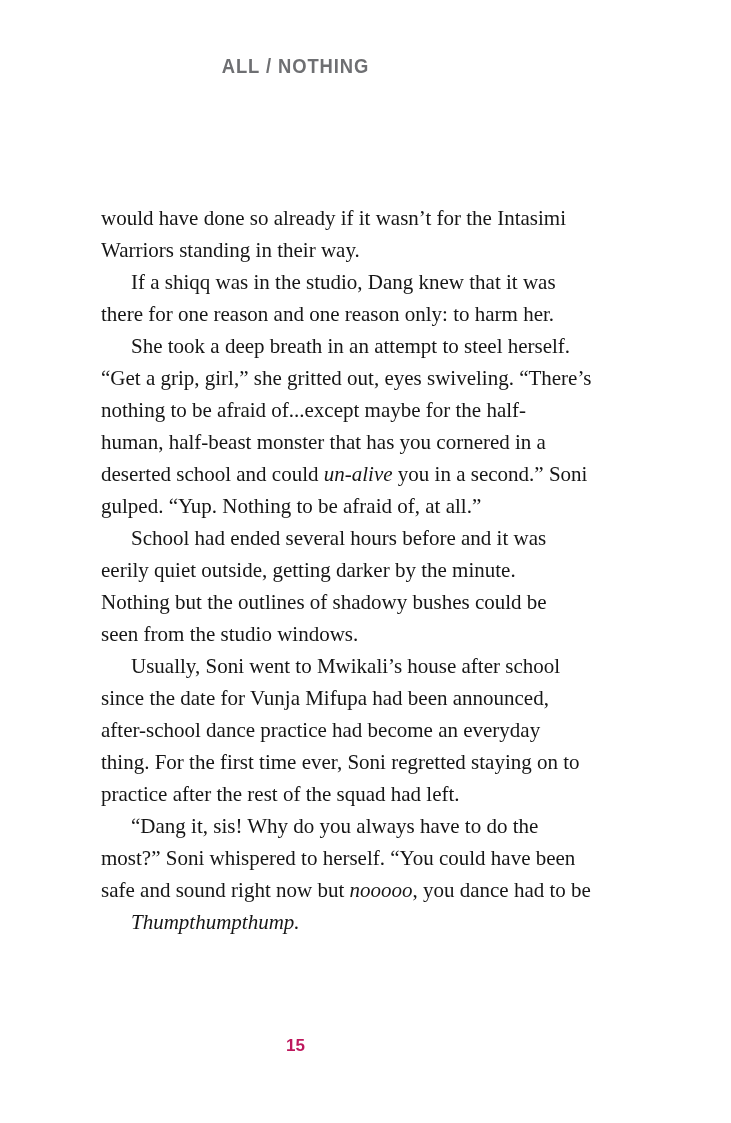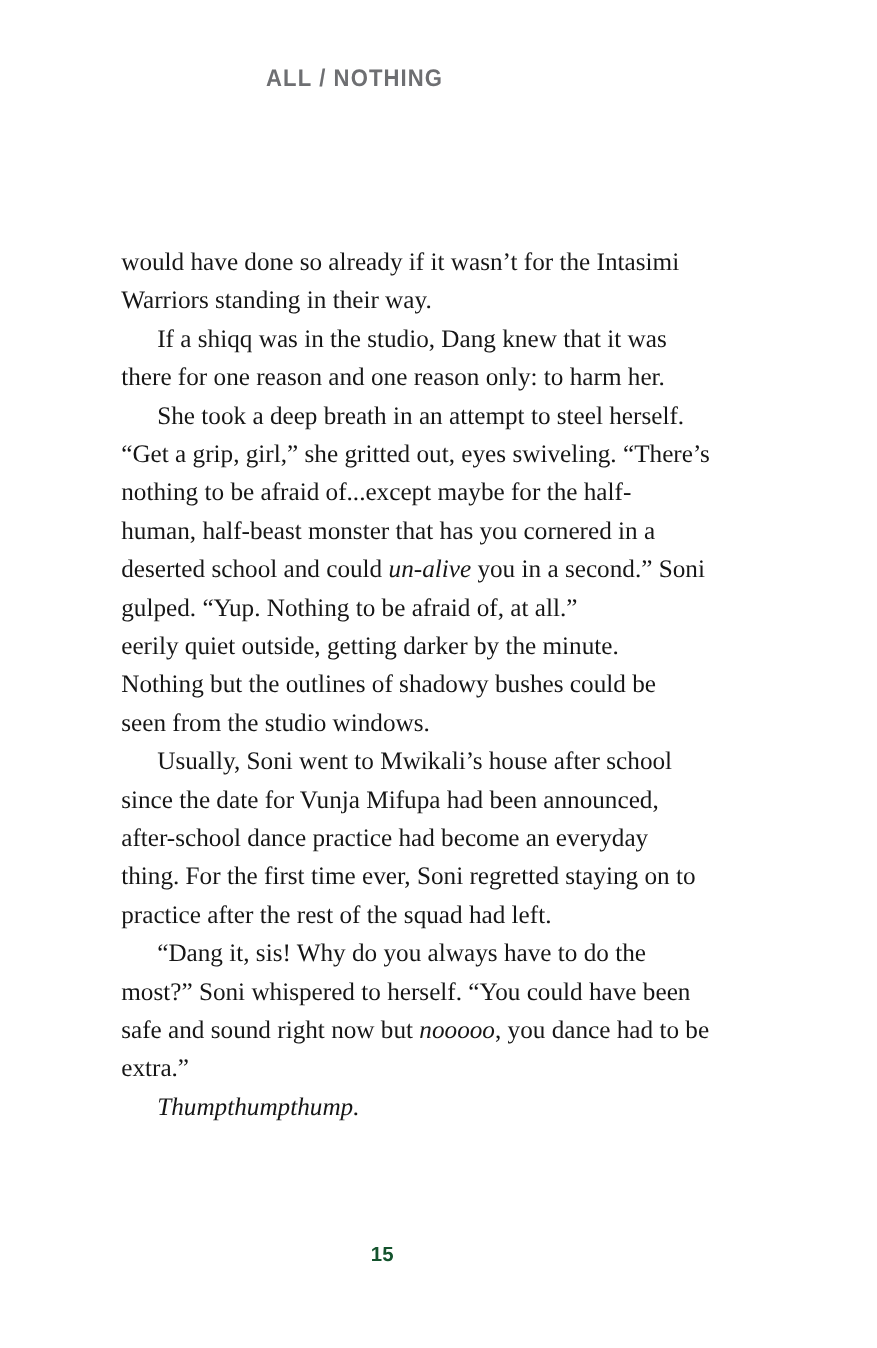--- a/index.html
+++ b/index.html
@@ -49,52 +49,51 @@
   }
   .page-number {
     position: absolute;
     top: 1036px;
     left: 0;
     width: 100%;
     text-align: center;
     font-family: "Liberation Sans", sans-serif;
     font-weight: bold;
     font-size: 17px;
-    color: #14532d;
-    margin-left: 23px;
+    color: #be185d;
   }
 </style>
 </head>
 <body>
 
 <div class="page">
 
   <div class="running-header">ALL / NOTHING</div>
 
   <div class="text-block">
       <div class="line"><span>would have done so already if it wasn’t for the Intasimi</span></div>
       <div class="line"><span>Warriors standing in their way.</span></div>
       <div class="line indent"><span>If a shiqq was in the studio, Dang knew that it was</span></div>
       <div class="line"><span>there for one reason and one reason only: to harm her.</span></div>
       <div class="line indent"><span>She took a deep breath in an attempt to steel herself.</span></div>
       <div class="line"><span>“Get a grip, girl,” she gritted out, eyes swiveling. “There’s</span></div>
       <div class="line"><span>nothing to be afraid of...except maybe for the half-</span></div>
       <div class="line"><span>human, half-beast monster that has you cornered in a</span></div>
       <div class="line"><span>deserted school and could </span><span class="italic">un-alive</span><span> you in a second.” Soni</span></div>
       <div class="line"><span>gulped. “Yup. Nothing to be afraid of, at all.”</span></div>
+      <div class="line indent"><span>School had ended several hours before and it was</span></div>
       <div class="line"><span>eerily quiet outside, getting darker by the minute.</span></div>
       <div class="line"><span>Nothing but the outlines of shadowy bushes could be</span></div>
       <div class="line"><span>seen from the studio windows.</span></div>
       <div class="line indent"><span>Usually, Soni went to Mwikali’s house after school</span></div>
       <div class="line"><span>since the date for Vunja Mifupa had been announced,</span></div>
       <div class="line"><span>after-school dance practice had become an everyday</span></div>
       <div class="line"><span>thing. For the first time ever, Soni regretted staying on to</span></div>
       <div class="line"><span>practice after the rest of the squad had left.</span></div>
       <div class="line indent"><span>“Dang it, sis! Why do you always have to do the</span></div>
       <div class="line"><span>most?” Soni whispered to herself. “You could have been</span></div>
       <div class="line"><span>safe and sound right now but </span><span class="italic">nooooo</span><span>, you dance had to be</span></div>
-      <div class="line"><span>extra.”</span></div>
       <div class="line indent"><span class="italic">Thumpthumpthump.</span></div>
     </div>
 
   <div class="page-number">15</div>
 
 </div>
 
 </body></html>

